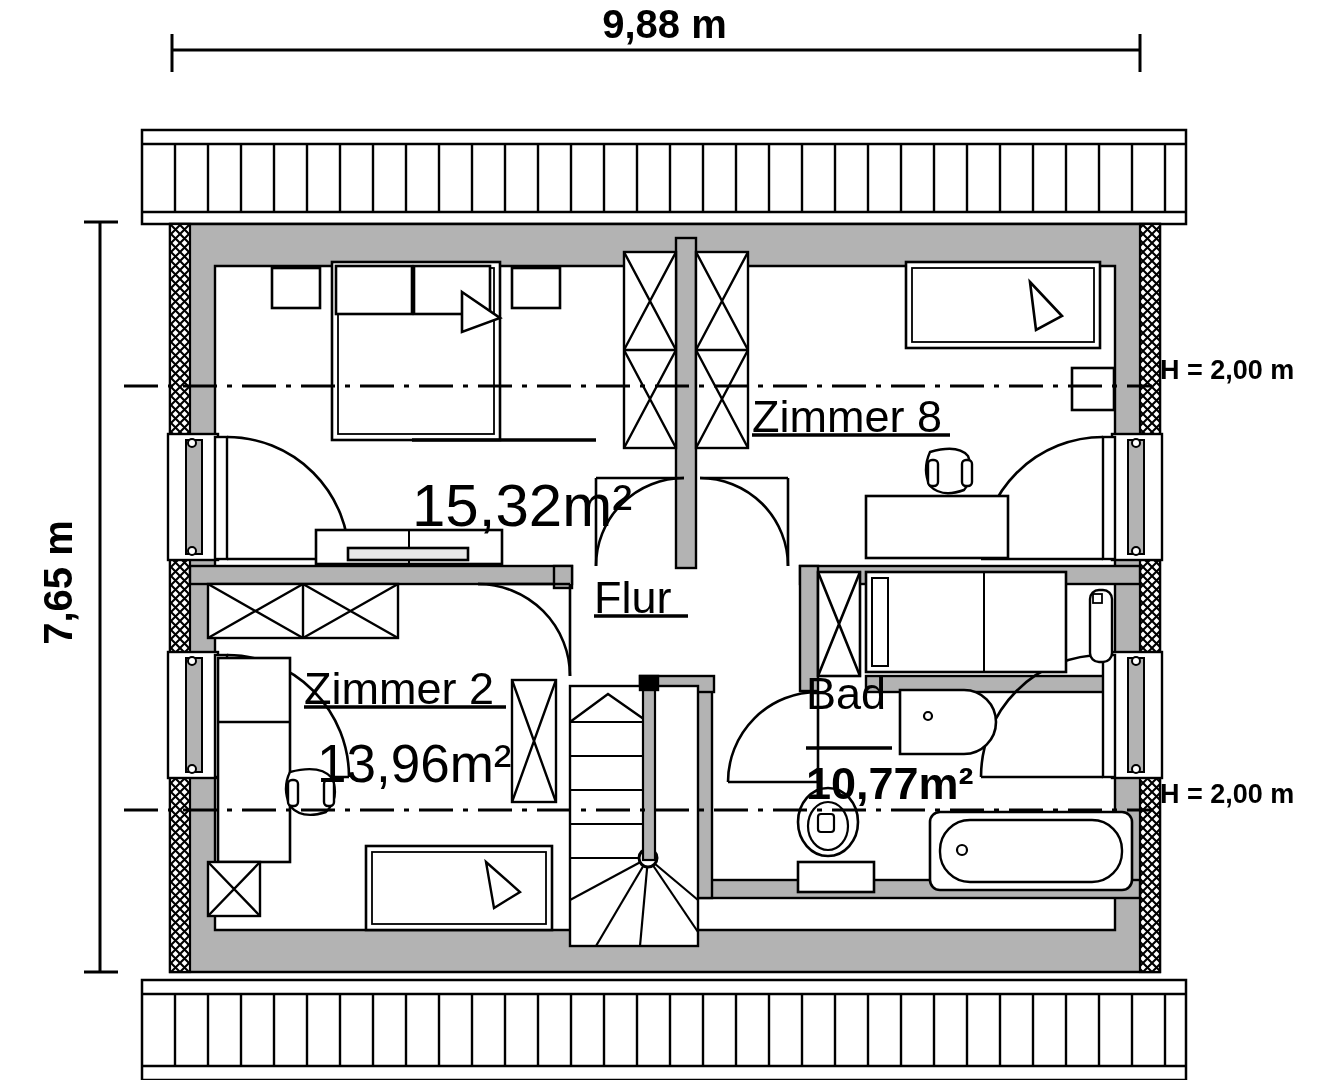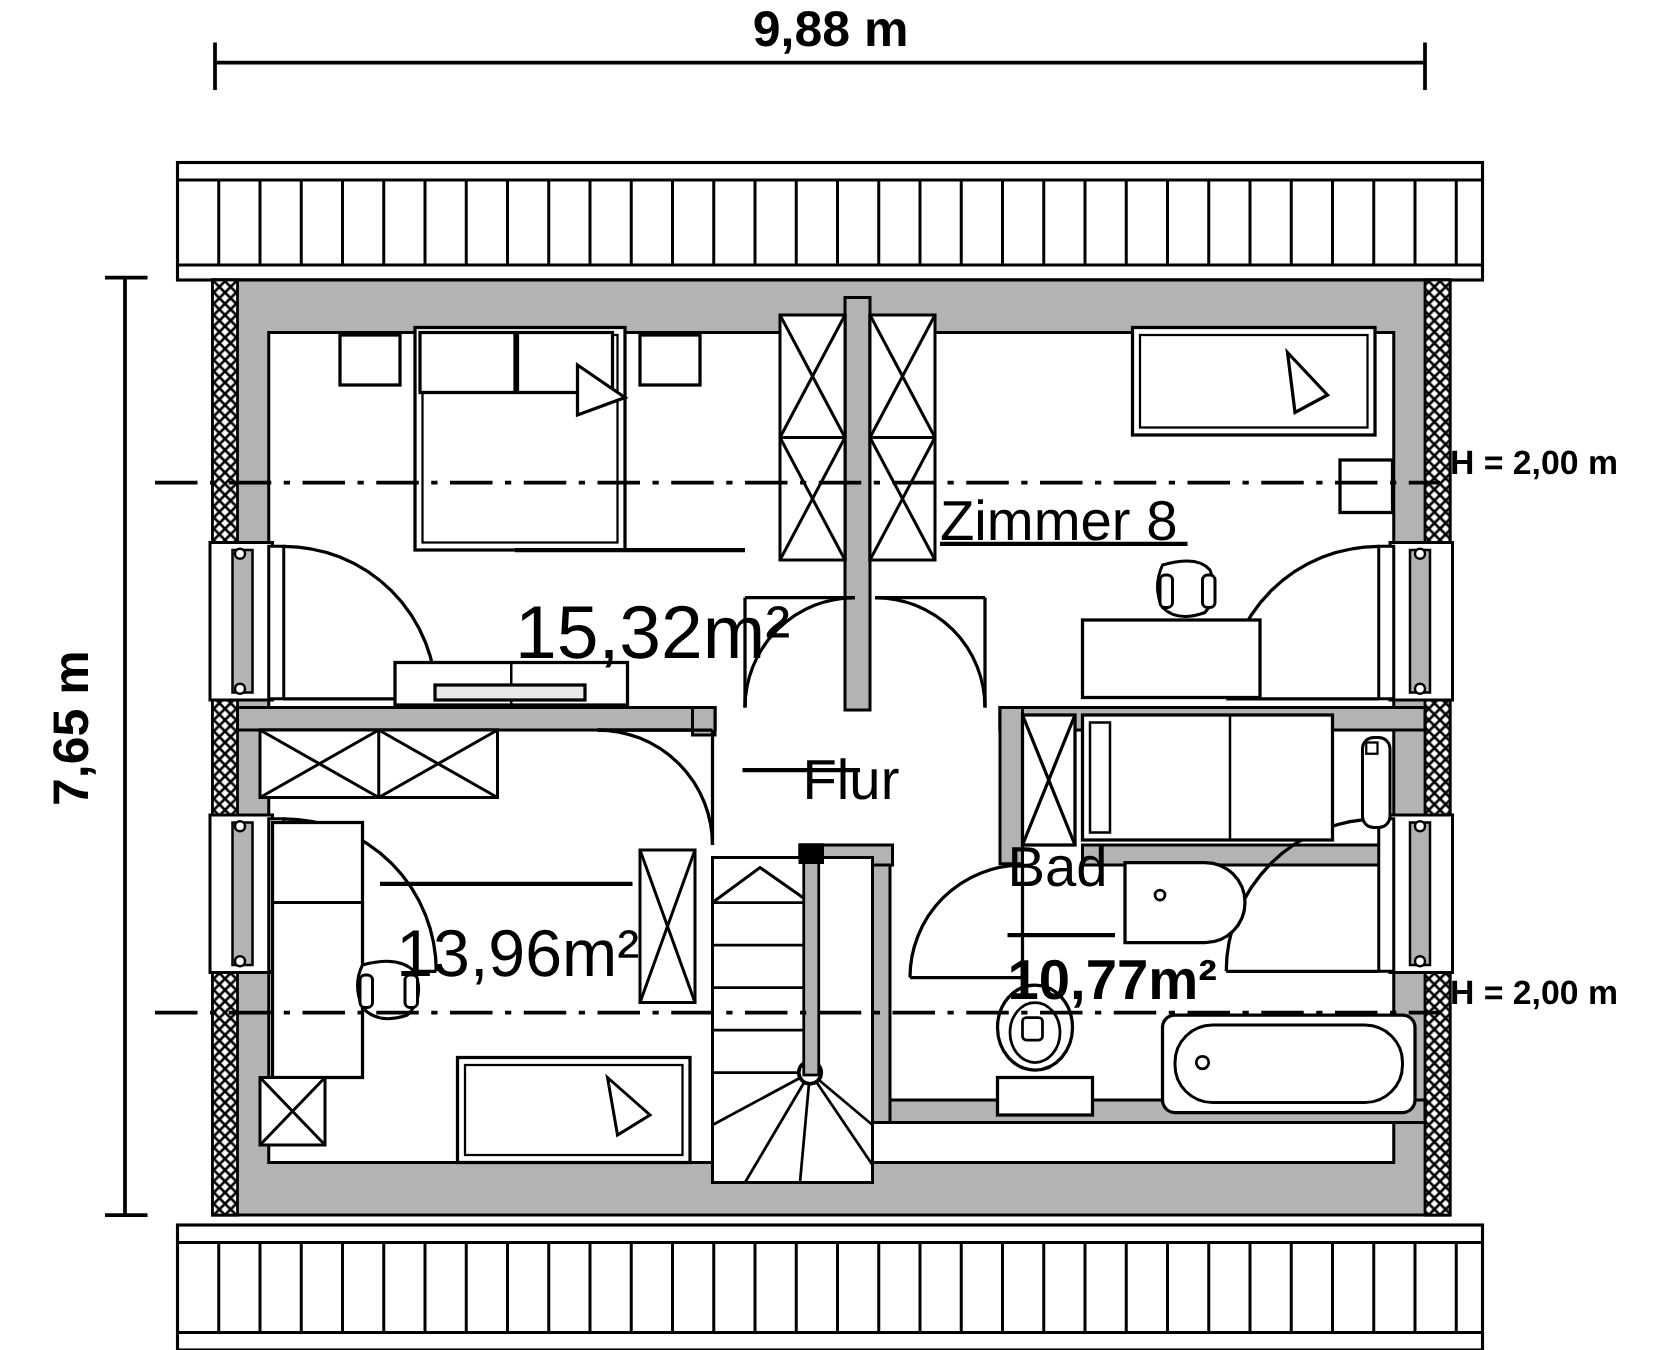--- a/index.html
+++ b/index.html
@@ -378,21 +378,22 @@
   <div class="dimtxt" style="position:absolute;left:-42px;top:560px;width:200px;text-align:center;font-size:40px;
               transform:rotate(-90deg);transform-origin:center;">7,65 m</div>
 
   <div style="position:absolute;left:1160px;top:355px;font-size:27px;font-weight:700;white-space:nowrap;">H = 2,00 m</div>
   <div style="position:absolute;left:1160px;top:779px;font-size:27px;font-weight:700;white-space:nowrap;">H = 2,00 m</div>
 
   <div style="position:absolute;left:412px;top:450px;font-size:60px;margin-top:21px;">15,32m²</div>
 
   <div style="position:absolute;left:752px;top:391px;font-size:45px;">Zimmer 8</div>
 
-  <div style="position:absolute;left:594px;top:598px;font-size:45px;margin-left:48px;">Flur</div>
-
+  <div style="position:absolute;left:594px;top:572px;font-size:45px;">Flur</div>
+
+  <div style="position:absolute;left:304px;top:663px;font-size:45px;">Zimmer 2</div>
   <div style="position:absolute;left:304px;top:733px;font-size:53px;margin-left:13px;">13,96m²</div>
 
   <div style="position:absolute;left:806px;top:668px;font-size:45px;">Bad</div>
   <div style="position:absolute;left:806px;top:758px;font-size:45px;font-weight:bold;">10,77m²</div>
 
 </div>
 </div>
 
 </body></html>

